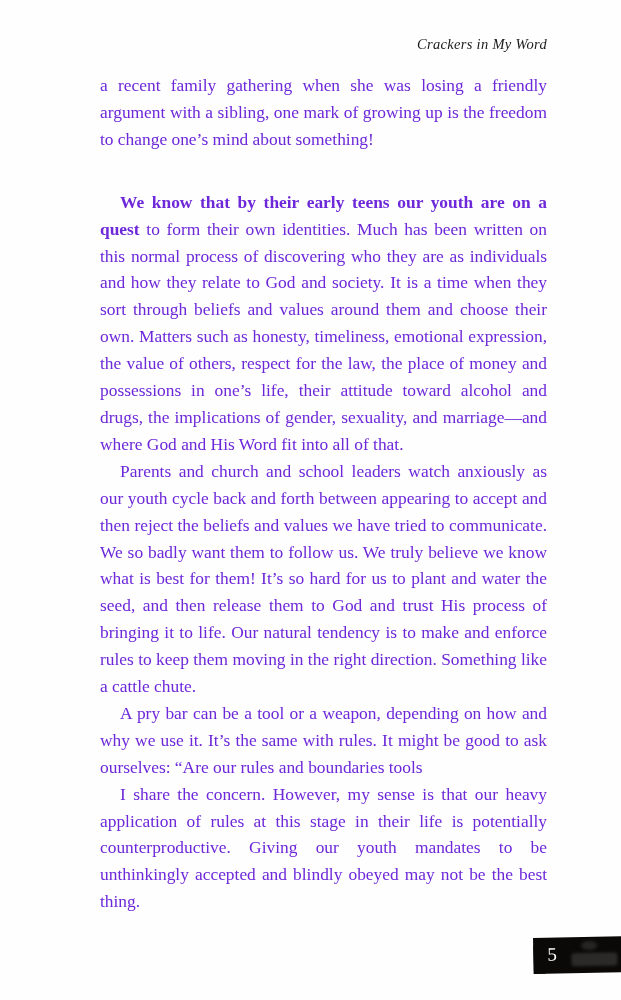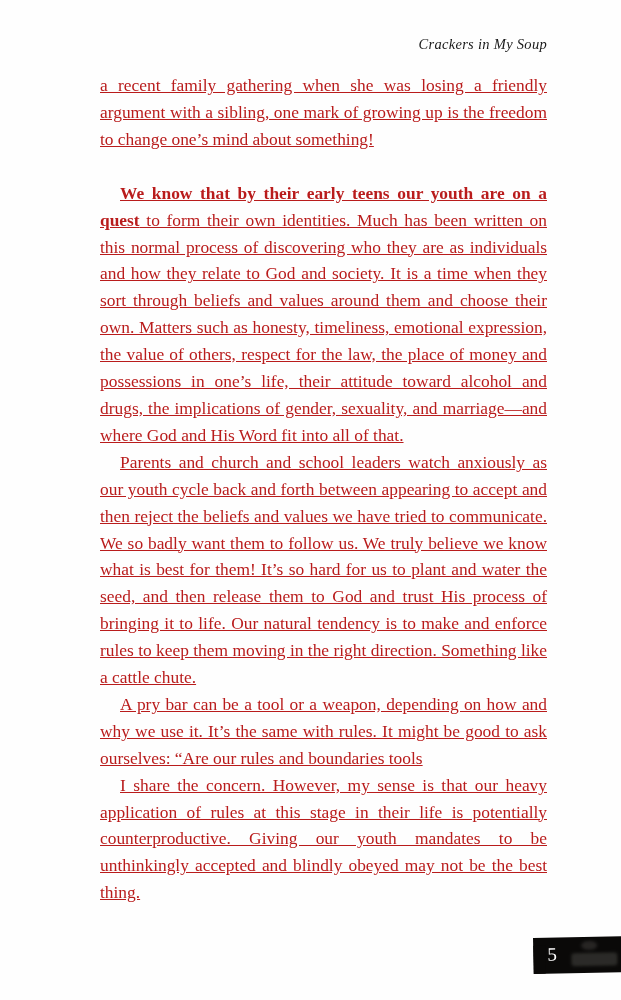--- a/index.html
+++ b/index.html
@@ -45,31 +45,30 @@
     top: 72px;
     width: 447px;
   }
 
   p.body-par {
     margin: 0;
     font-size: 17.4px;
     line-height: 26.9px;
     text-align: justify;
     text-justify: inter-word;
-    color: #b91c1c;
+    color: #6d28d9;
     hyphens: none;
-    text-decoration: underline;
   }
 
   p.body-par.indent {
     text-indent: 20px;
   }
 
   p.gap-before {
-    margin-top: 27px;
+    margin-top: 36px;
   }
 
   .lead-bold {
     font-weight: bold;
   }
 
   
   .folio-band {
     position: absolute;
     left: 533px;
@@ -118,21 +117,21 @@
     color: #ffffff;
     line-height: 26px;
     font-family: "Liberation Serif", "DejaVu Serif", serif;
   }
 </style>
 </head>
 <body>
 
 <div class="page">
 
-  <div class="running-head">Crackers in My Soup</div>
+  <div class="running-head">Crackers in My Word</div>
 
   <div class="textblock">
 
     <p class="body-par"><span>a recent family gathering when she was losing a friendly argument with a sibling, one mark of growing up is the freedom to change one’s mind about something!</span></p>
 
     <p class="body-par indent gap-before"><span class="lead-bold">We know that by their early teens our youth are on a quest</span><span> to form their own identities. Much has been written on this normal process of discovering who they are as individuals and how they relate to God and society. It is a time when they sort through beliefs and values around them and choose their own. Matters such as honesty, timeliness, emotional expression, the value of others, respect for the law, the place of money and possessions in one’s life, their attitude toward alcohol and drugs, the implications of gender, sexuality, and marriage—and where God and His Word fit into all of that.</span></p>
 
     <p class="body-par indent"><span>Parents and church and school leaders watch anxiously as our youth cycle back and forth between appearing to accept and then reject the beliefs and values we have tried to communicate. We so badly want them to follow us. We truly believe we know what is best for them! It’s so hard for us to plant and water the seed, and then release them to God and trust His process of bringing it to life. Our natural tendency is to make and enforce rules to keep them moving in the right direction. Something like a cattle chute.</span></p>
 
     <p class="body-par indent"><span>A pry bar can be a tool or a weapon, depending on how and why we use it. It’s the same with rules. It might be good to ask ourselves: “Are our rules and boundaries tools</span></p>

